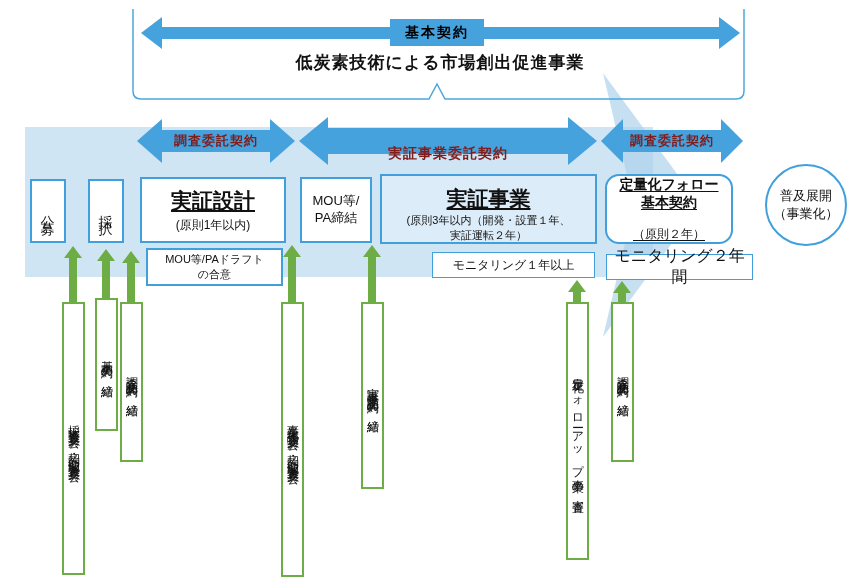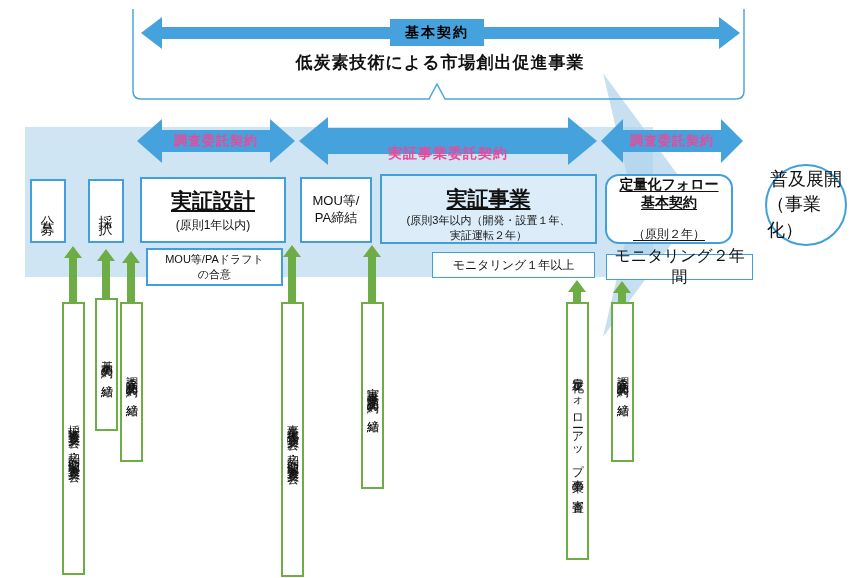--- a/index.html
+++ b/index.html
@@ -8,21 +8,21 @@
   .canvas { position:relative; width:850px; height:578px; background:#fff; overflow:hidden; }
   .abs { position:absolute; }
   .svg-layer { position:absolute; left:0; top:0; }
 
   .top-label { left:390px; top:19px; width:94px; height:27px; background:#45A2DC; color:#000000;
                font-weight:bold; font-size:14px; display:flex; align-items:center; justify-content:center;
                letter-spacing:2px; }
   .main-title { left:135px; top:51px; width:610px; text-align:center; font-size:17px; font-weight:bold;
                 letter-spacing:1px; }
 
-  .arr-label { color:#ec4899; font-weight:bold; display:flex; align-items:center; justify-content:center;
+  .arr-label { color:#7f1d1d; font-weight:bold; display:flex; align-items:center; justify-content:center;
                letter-spacing:1px;font-family:Liberation Serif, serif; }
   .arr-a { left:162px; top:130px; width:108px; height:22px; font-size:13px; }
   .arr-b { left:328px; top:128px; width:240px; height:26px; font-size:14px;margin-top:13px; }
   .arr-c { left:623px; top:130px; width:98px; height:22px; font-size:13px; }
 
   .pbox { border:2px solid #41A0DC; background:#fff; display:flex; align-items:center; justify-content:center;
           text-align:center; }
   .col { flex-direction:column; }
   .vtext { writing-mode:vertical-rl; text-orientation:upright; letter-spacing:7px; font-size:14px; }
   .box-koubo   { left:30px;  top:179px; width:36px;  height:64px; }
@@ -39,21 +39,21 @@
   .s11u { font-size:12px; text-decoration:underline; text-underline-offset:2px; margin-top:15px; }
 
   .sub-box { border:2px solid #41A0DC; background:#fff; display:flex; flex-direction:column;
              align-items:center; justify-content:center; text-align:center; }
   .box-moudraft { left:146px; top:248px; width:137px; height:38px; font-size:11px; line-height:1.35; }
   .box-mon1 { left:432px; top:252px; width:163px; height:26px; font-size:12px; border-width:1.5px; }
   .box-mon2 { left:606px; top:254px; width:147px; height:26px; font-size:16px; border-width:1.5px; }
 
   .circle { left:765px; top:164px; width:82px; height:82px; border:2.5px solid #41A0DC; border-radius:50%;
             background:#fff; display:flex; flex-direction:column; align-items:center; justify-content:center;
-            font-size:18px; line-height:1.4; }
+            font-size:13px; line-height:1.4; }
 
   .vnote { border:2px solid #6EAD45; background:#fff; display:flex; align-items:center; justify-content:center; }
   .vnote span { writing-mode:vertical-rl; text-orientation:upright; font-size:12px; letter-spacing:2px; }
   .n1 { left:62px;  top:302px; width:23px; height:273px; }
   .n2 { left:95px;  top:298px; width:23px; height:133px; }
   .n3 { left:120px; top:302px; width:23px; height:160px; }
   .n4 { left:281px; top:302px; width:23px; height:275px; }
   .n5 { left:361px; top:302px; width:23px; height:187px; }
   .n6 { left:566px; top:302px; width:23px; height:258px; }
   .n7 { left:611px; top:302px; width:23px; height:160px; }

